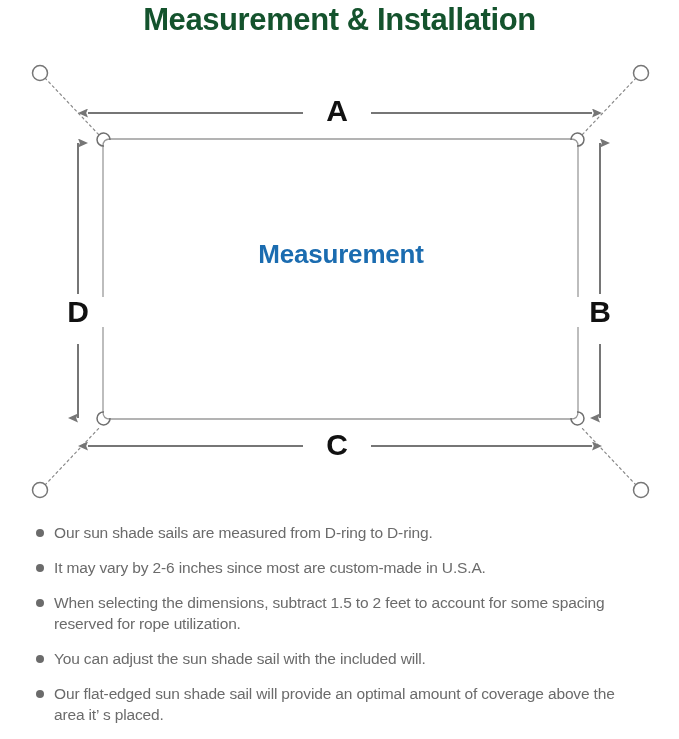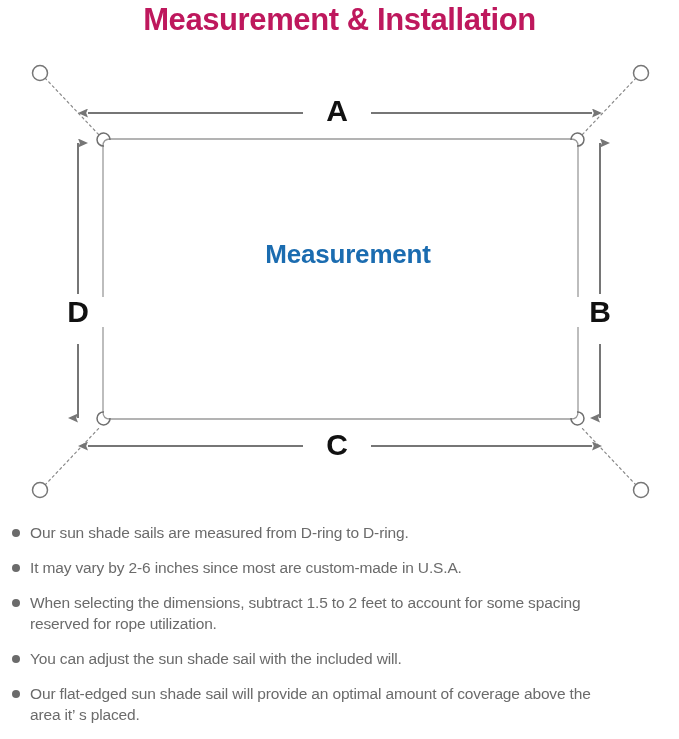--- a/index.html
+++ b/index.html
@@ -18,21 +18,21 @@
   }
 
   #page-title {
     position: absolute;
     left: 0;
     top: 0;
     width: 679px;
     text-align: center;
     font-size: 31px;
     font-weight: bold;
-    color: #be185d;
+    color: #14532d;
     letter-spacing: -0.4px;
     line-height: 40px;
     white-space: nowrap;
   }
 
   
   #diagram {
     position: absolute;
     left: 0;
     top: 44px;
@@ -55,21 +55,21 @@
     background: #ffffff;
     font-family: "Liberation Sans", sans-serif;
   }
   #letter-a { left: 306px; top: 52px; width: 62px; }
   #letter-c { left: 306px; top: 386px; width: 62px; }
   #letter-b { left: 574px; top: 253px; width: 52px; }
   #letter-d { left: 52px; top: 253px; width: 52px; }
 
   #center-label {
     position: absolute;
-    left: 117px;
+    left: 110px;
     top: 194px;
     width: 462px;
     text-align: center;
   }
   #center-title {
     font-size: 26px;
     font-weight: bold;
     color: #1b6cb0;
     line-height: 32px;
     letter-spacing: -0.2px;
@@ -81,20 +81,21 @@
     margin-top: 4px;
     letter-spacing: -0.1px;
   }
 
   
   #notes {
     position: absolute;
     left: 0;
     top: 522px;
     width: 618px;
+    padding-left: 24px;
   }
   .note-item {
     position: relative;
     padding-left: 30px;
     padding-right: 6px;
     margin-bottom: 14px;
     color: #6b6b6b;
     font-size: 15.5px;
     line-height: 21px;
     letter-spacing: -0.15px;

